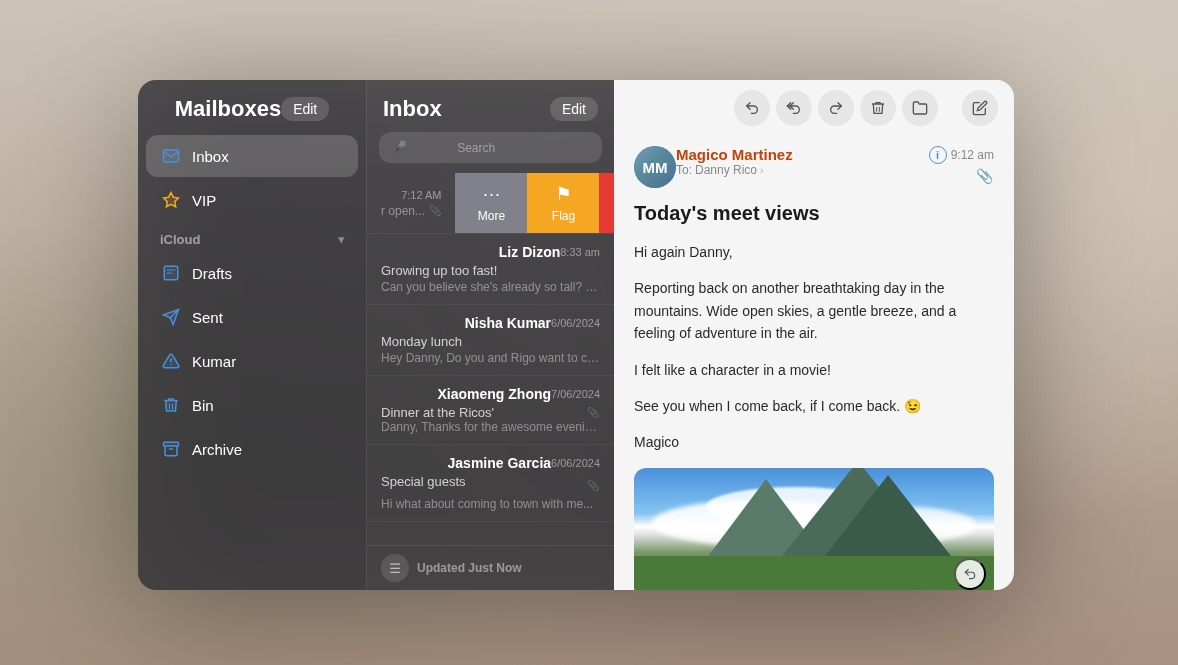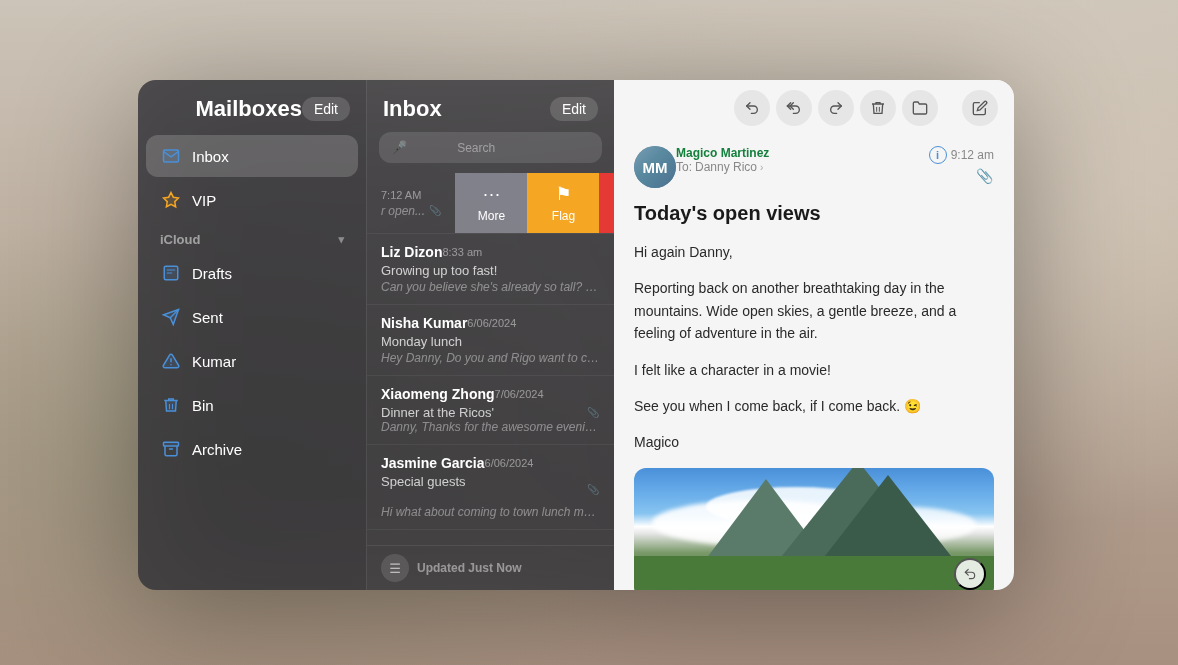--- a/index.html
+++ b/index.html
@@ -39,21 +39,21 @@
       backdrop-filter: blur(30px);
       border-radius: 18px 0 0 18px;
       padding: 16px 0;
       display: flex;
       flex-direction: column;
     }
 
     .panel-header {
       display: flex;
       align-items: center;
-      justify-content: flex-end;
+      justify-content: center;
       padding: 0 16px 12px 16px;
     }
 
     .panel-title {
       font-size: 22px;
       font-weight: 700;
       color: #ffffff;
     }
 
     .edit-btn {
@@ -177,21 +177,21 @@
       position: relative;
     }
 
     .email-item.swiped {
       position: relative;
       overflow: hidden;
     }
 
     .email-item-header {
       display: flex;
-      justify-content: flex-start;
+      justify-content: flex-end;
       align-items: center;
       margin-bottom: 3px;
     }
 
     .email-sender {
       font-size: 14px;
       font-weight: 600;
       color: #ffffff;
     }
 
@@ -206,21 +206,20 @@
       font-weight: 500;
       margin-bottom: 2px;
     }
 
     .email-preview {
       font-size: 12px;
       color: rgba(255,255,255,0.4);
       white-space: nowrap;
       overflow: hidden;
       text-overflow: ellipsis;
-      font-style: italic;
     }
 
     .email-attachment-icon {
       font-size: 10px;
       color: rgba(255,255,255,0.4);
     }
 
     .swipe-action-btn {
       display: flex;
       flex-direction: column;
@@ -345,23 +344,23 @@
       justify-content: center;
       font-size: 14px;
       color: white;
     }
 
     .meta-info {
       flex: 1;
     }
 
     .sender-name {
-      font-size: 12px;
+      font-size: 15px;
       font-weight: 700;
-      color: #15803d;
+      color: #c2410c;
     }
 
     .recipient-line {
       font-size: 12px;
       color: #888;
       display: flex;
       align-items: center;
       gap: 3px;
     }
 
@@ -710,24 +709,24 @@
         </div>
         <div class="email-preview">Danny, Thanks for the awesome evening! It was so much fun that I only remembered to take o...</div>
       </div>
 
       <div class="email-item">
         <div class="email-item-header">
           <span class="email-sender">Jasmine Garcia</span>
           <span class="email-time">6/06/2024</span>
         </div>
         <div style="display:flex; align-items:center; justify-content:space-between;">
-          <div class="email-subject" style="margin-bottom:16px;">Special guests</div>
+          <div class="email-subject" style="margin-bottom:8px;">Special guests</div>
           <span class="email-attachment-icon">📎</span>
         </div>
-        <div class="email-preview">Hi what about coming to town lunch me...</div>
+        <div class="email-preview">Hi what about coming to town with me...</div>
       </div>
 
     </div>
 
     <div class="inbox-footer">
       <div class="footer-compose-icon">☰</div>
       <span class="footer-status">Updated Just Now</span>
     </div>
   </div>
 
@@ -790,21 +789,21 @@
         </div>
         <div class="meta-right">
           <div style="display:flex; align-items:center; gap:4px;">
             <div class="info-icon">i</div>
             <span class="email-timestamp">9:12 am</span>
           </div>
           <span class="attachment-icon-small">📎</span>
         </div>
       </div>
 
-      <div class="email-subject-detail">Today's open views</div>
+      <div class="email-subject-detail">Today's meet views</div>
 
       <div class="email-body">
         <p>Hi again Danny,</p>
         <p>Reporting back on another breathtaking day in the mountains. Wide open skies, a gentle breeze, and a feeling of adventure in the air.</p>
         <p>I felt like a character in a movie!</p>
         <p>See you when I come back, if I come back. 😉</p>
         <p>Magico</p>
       </div>
 
       <div class="image-container">

